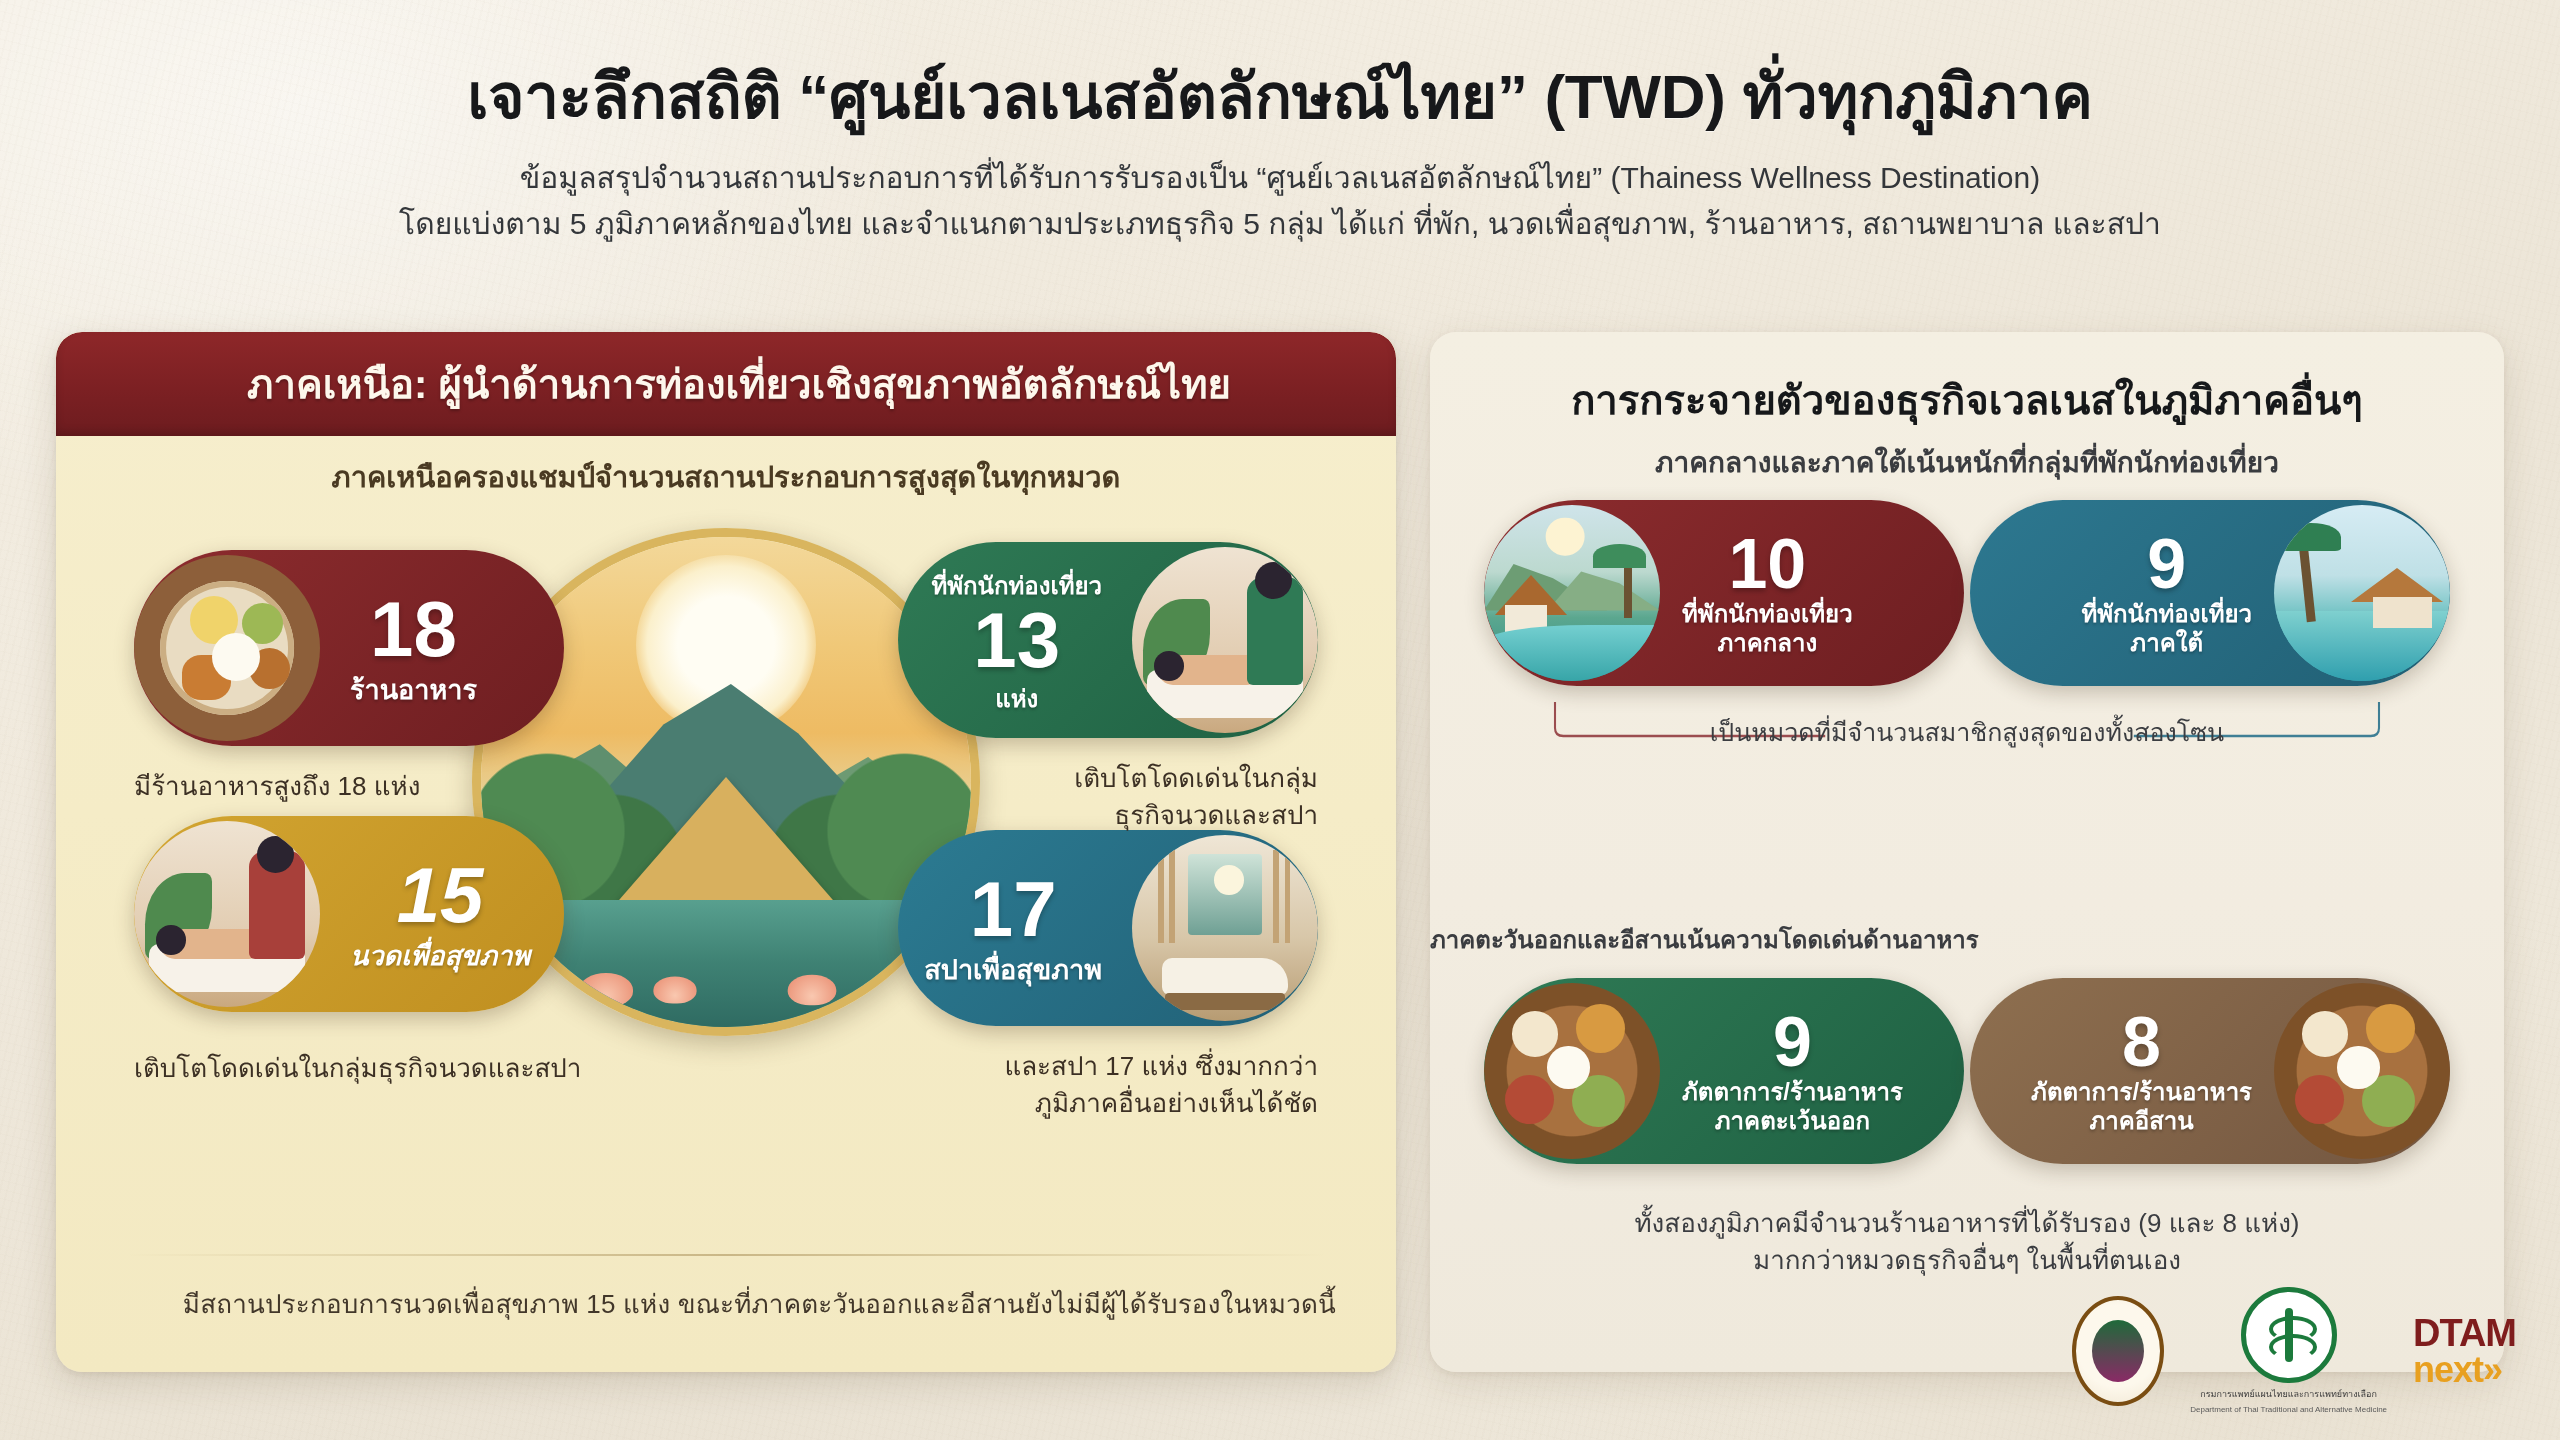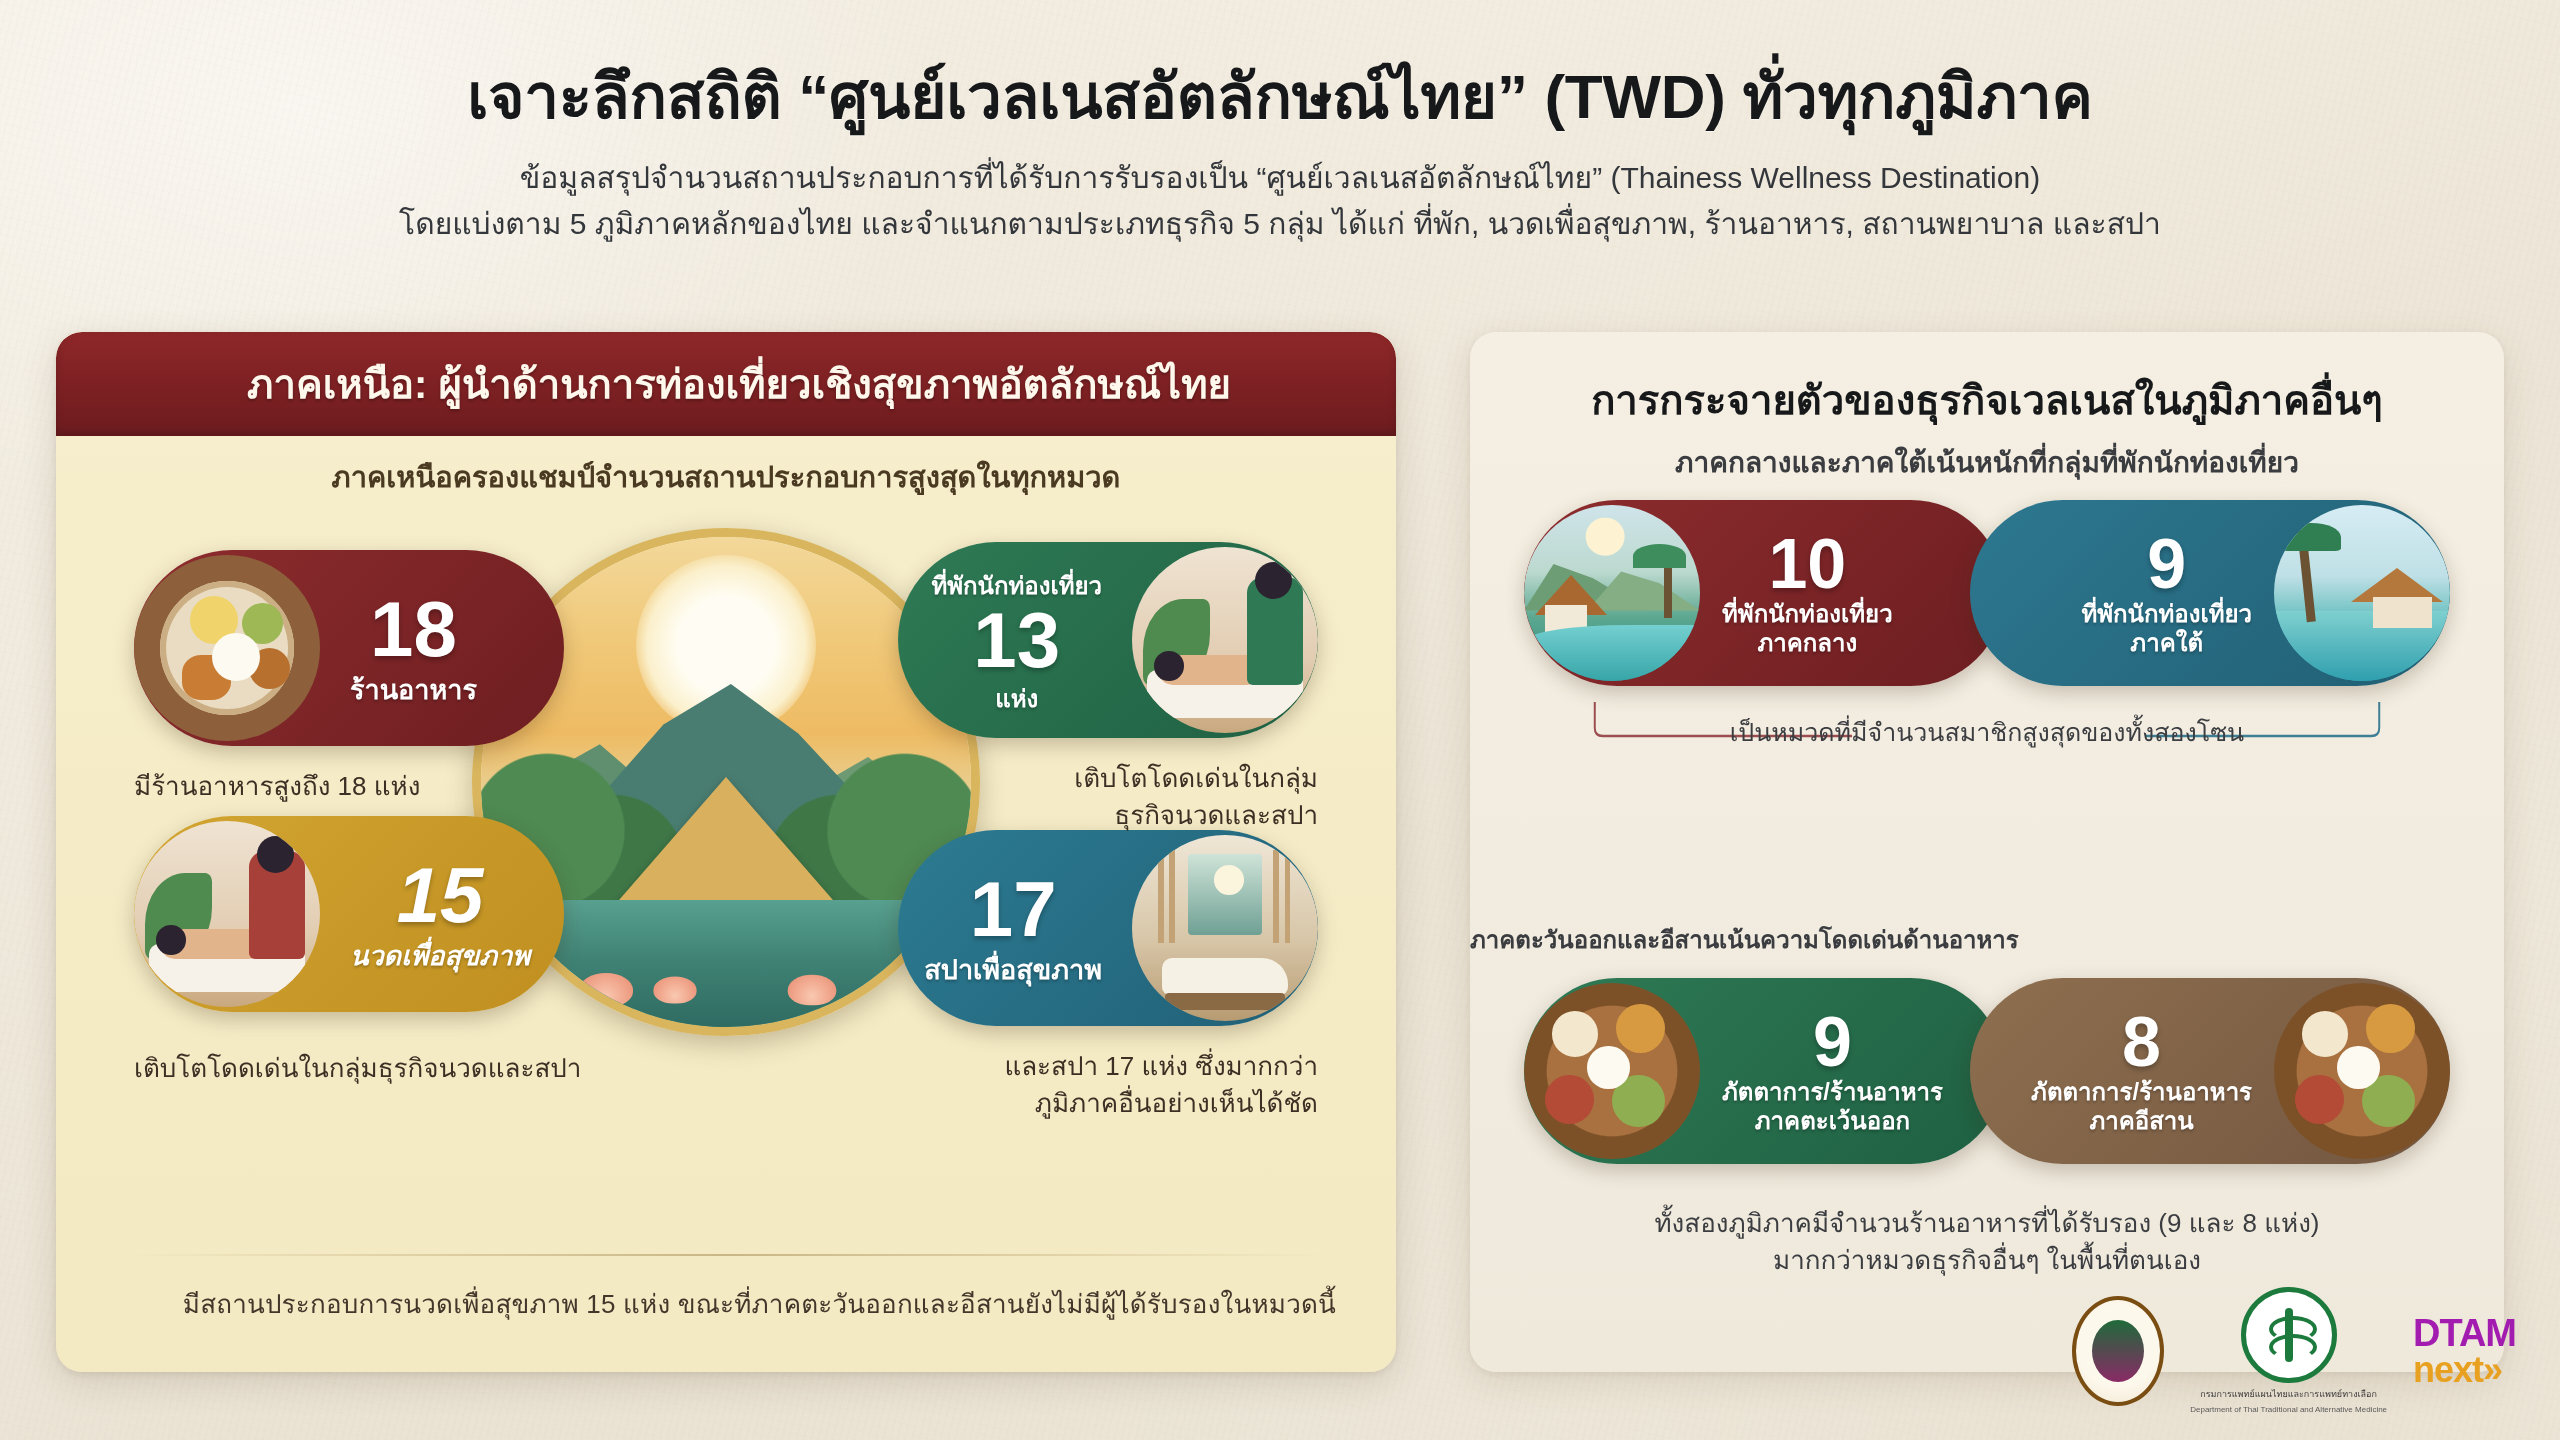--- a/index.html
+++ b/index.html
@@ -53,21 +53,21 @@
     background: linear-gradient(180deg, #f6eecd 0%, #f5ecc7 46%, #f3e9c2 100%);
     border-radius: 26px;
     box-shadow: 0 10px 34px rgba(90,70,40,.16), 0 2px 6px rgba(90,70,40,.10);
     position: relative; overflow: hidden;
   }
   .panel-right {
     flex: 1; height: 1040px;
     background: linear-gradient(180deg, #f4efe2 0%, #f2ece0 55%, #efe9dc 100%);
     border-radius: 26px;
     box-shadow: 0 10px 34px rgba(90,70,40,.13), 0 2px 6px rgba(90,70,40,.08);
-    position: relative; overflow: hidden; margin-left: 40px;
+    position: relative; overflow: hidden;
   }
 
   
   .panel-banner {
     position: absolute; top: 0; left: 0; right: 0; height: 104px;
     background: linear-gradient(180deg, #8e2729 0%, #7c2023 55%, #6d1c1f 100%);
     border-bottom-right-radius: 0;
     border-top-left-radius: 26px; border-top-right-radius: 26px;
     display: flex; align-items: center; justify-content: center;
     box-shadow: inset 0 -4px 8px rgba(0,0,0,.16);
@@ -281,21 +281,21 @@
   .logo-moph .ring { width: 96px; height: 96px; border-radius: 50%;
     background: #fff; border: 5px solid #1c7a3c; display:flex; align-items:center; justify-content:center; }
   .logo-moph .rod { width: 8px; height: 54px; background:#1c7a3c; border-radius:4px; position:relative; }
   .logo-moph .rod::before, .logo-moph .rod::after {
     content:""; position:absolute; left:-16px; top:8px; width:40px; height:18px;
     border:4px solid #1c7a3c; border-radius:50%; border-bottom-color:transparent; }
   .logo-moph .rod::after { top: 26px; }
   .logo-moph .cap1 { font-size: 9px; color:#3a3a3a; white-space:nowrap; }
   .logo-moph .cap2 { font-size: 8px; color:#5a5a5a; white-space:nowrap; }
   .logo-dtam { display:flex; flex-direction:column; line-height:1; }
-  .logo-dtam .d1 { font-size: 38px; font-weight:800; color:#a21caf; letter-spacing:-1px; }
+  .logo-dtam .d1 { font-size: 38px; font-weight:800; color:#7f1d1d; letter-spacing:-1px; }
   .logo-dtam .d2 { font-size: 36px; font-weight:800; color:#2a6e35; letter-spacing:-1px; }
   .logo-dtam .d2 span { color:#e8a020; }
 </style>
 </head>
 <body>
 
 <div class="page">
 
   <div class="header">
     <div class="main-title">เจาะลึกสถิติ “ศูนย์เวลเนสอัตลักษณ์ไทย” (TWD) ทั่วทุกภูมิภาค</div>

